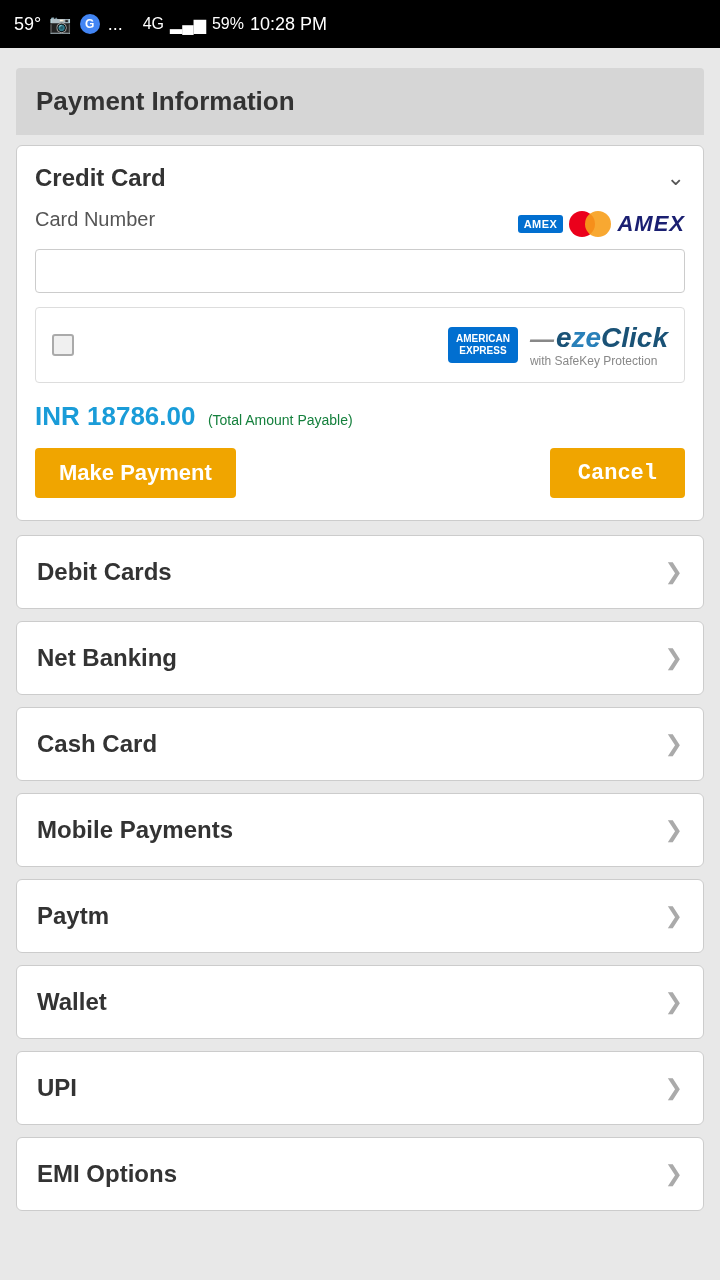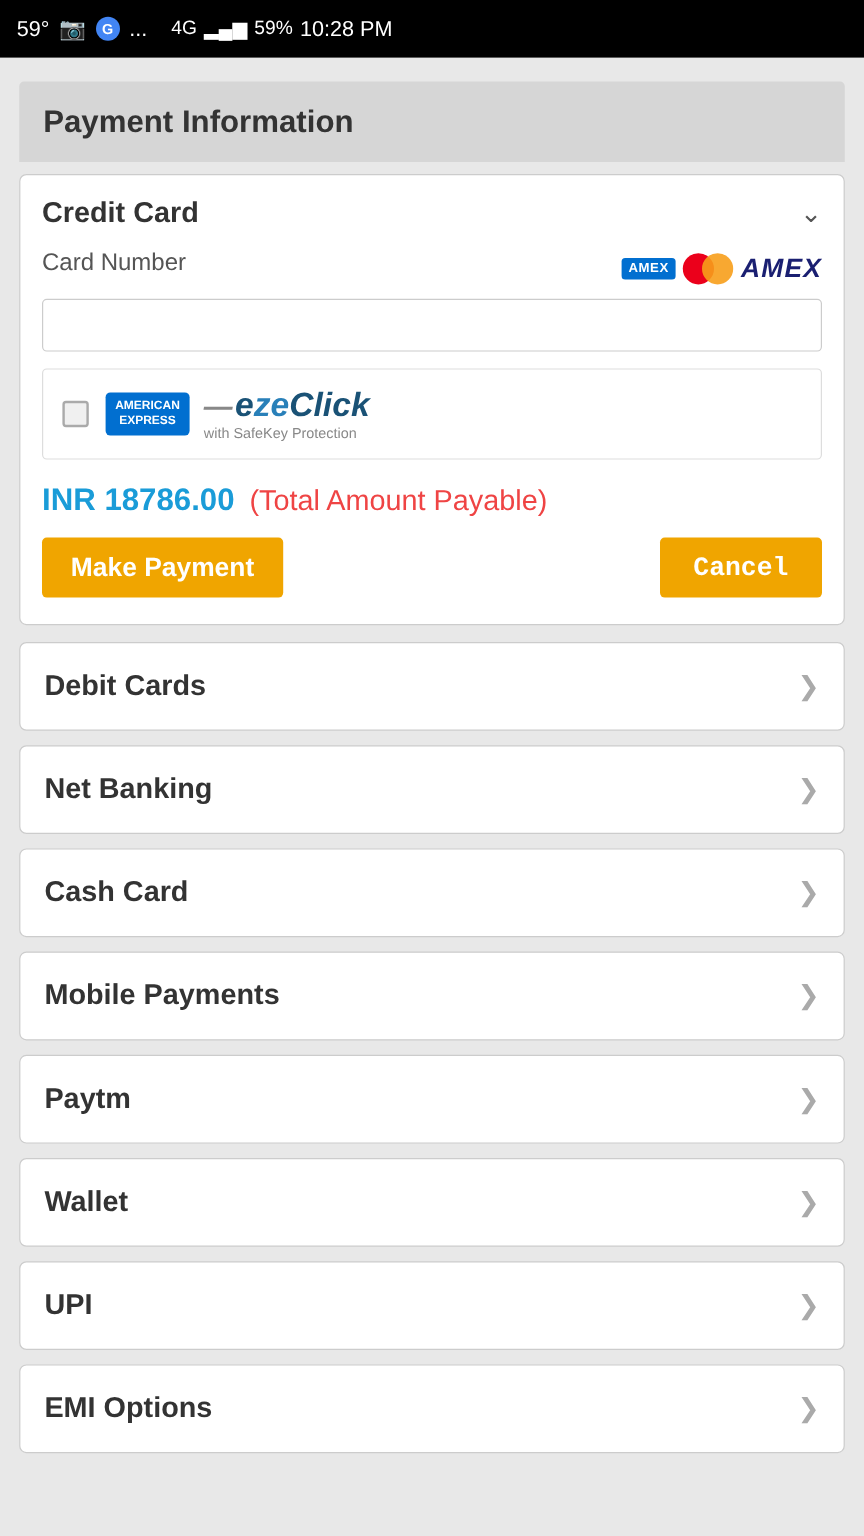--- a/index.html
+++ b/index.html
@@ -123,20 +123,21 @@
     }
     .ezeclick-box {
       border: 1px solid #ddd;
       border-radius: 4px;
       padding: 14px 16px;
       display: flex;
       align-items: center;
       gap: 14px;
       margin-bottom: 18px;
       background: #fff;
+      justify-content: space-between;
     }
     .checkbox-square {
       width: 22px; height: 22px;
       border: 2px solid #aaa;
       border-radius: 3px;
       background: #f0f0f0;
       flex-shrink: 0;
     }
     .amex-express-logo {
       background: #016fd0;
@@ -163,22 +164,22 @@
     }
     .amount-row {
       margin-bottom: 16px;
     }
     .amount-inr {
       font-size: 26px;
       font-weight: bold;
       color: #1a9cd8;
     }
     .amount-label {
-      font-size: 24px;
-      color: #ef4444;
+      font-size: 14px;
+      color: #15803d;
       margin-left: 8px;
       margin-top: 48px;
     }
     .action-buttons {
       display: flex;
       gap: 16px;
       justify-content: space-between;
     }
     .btn-make-payment {
       background: #f0a500;

